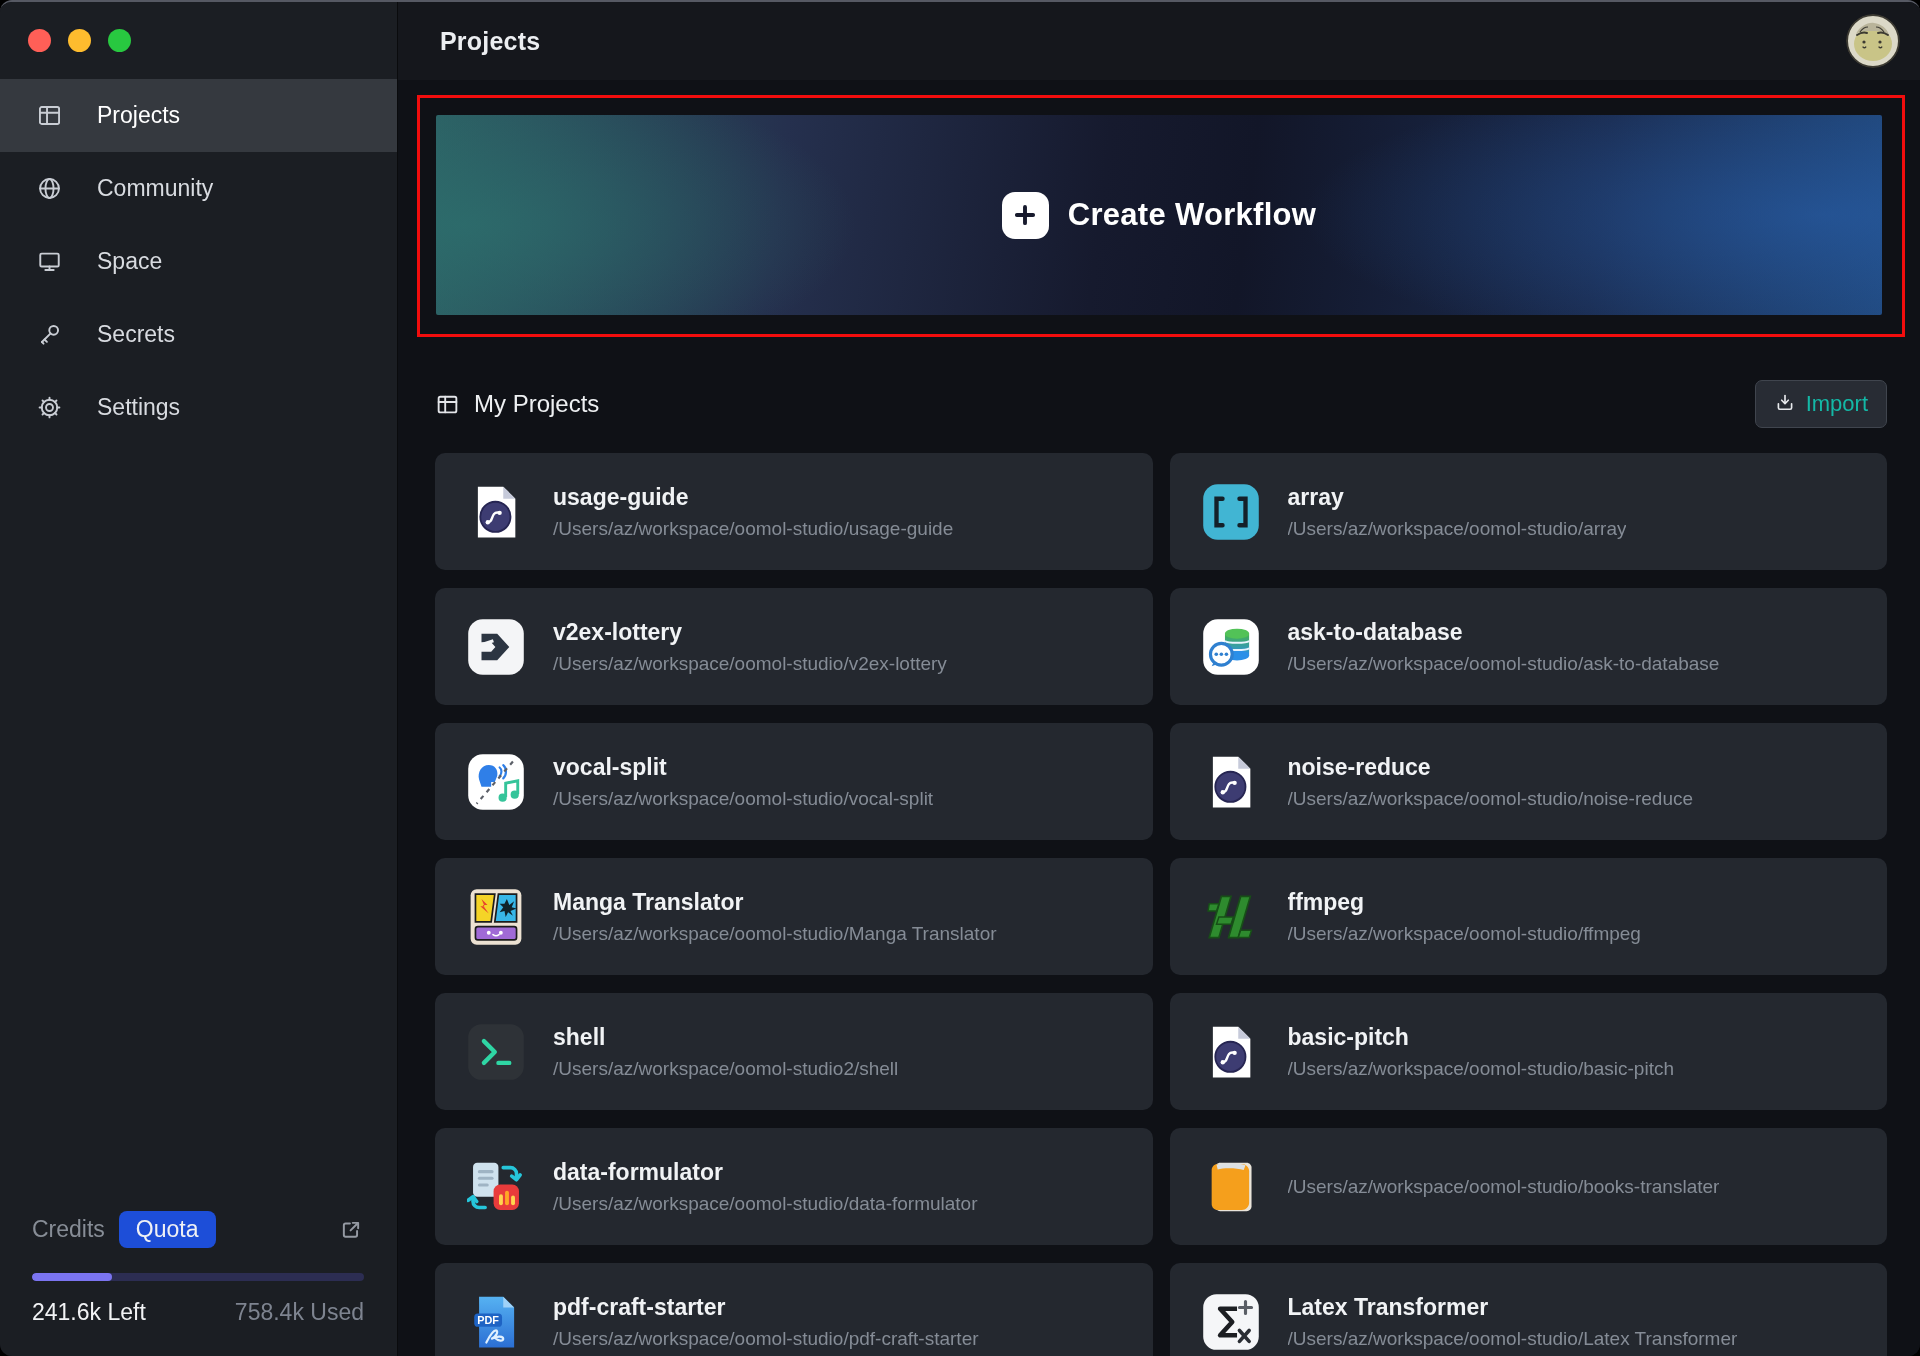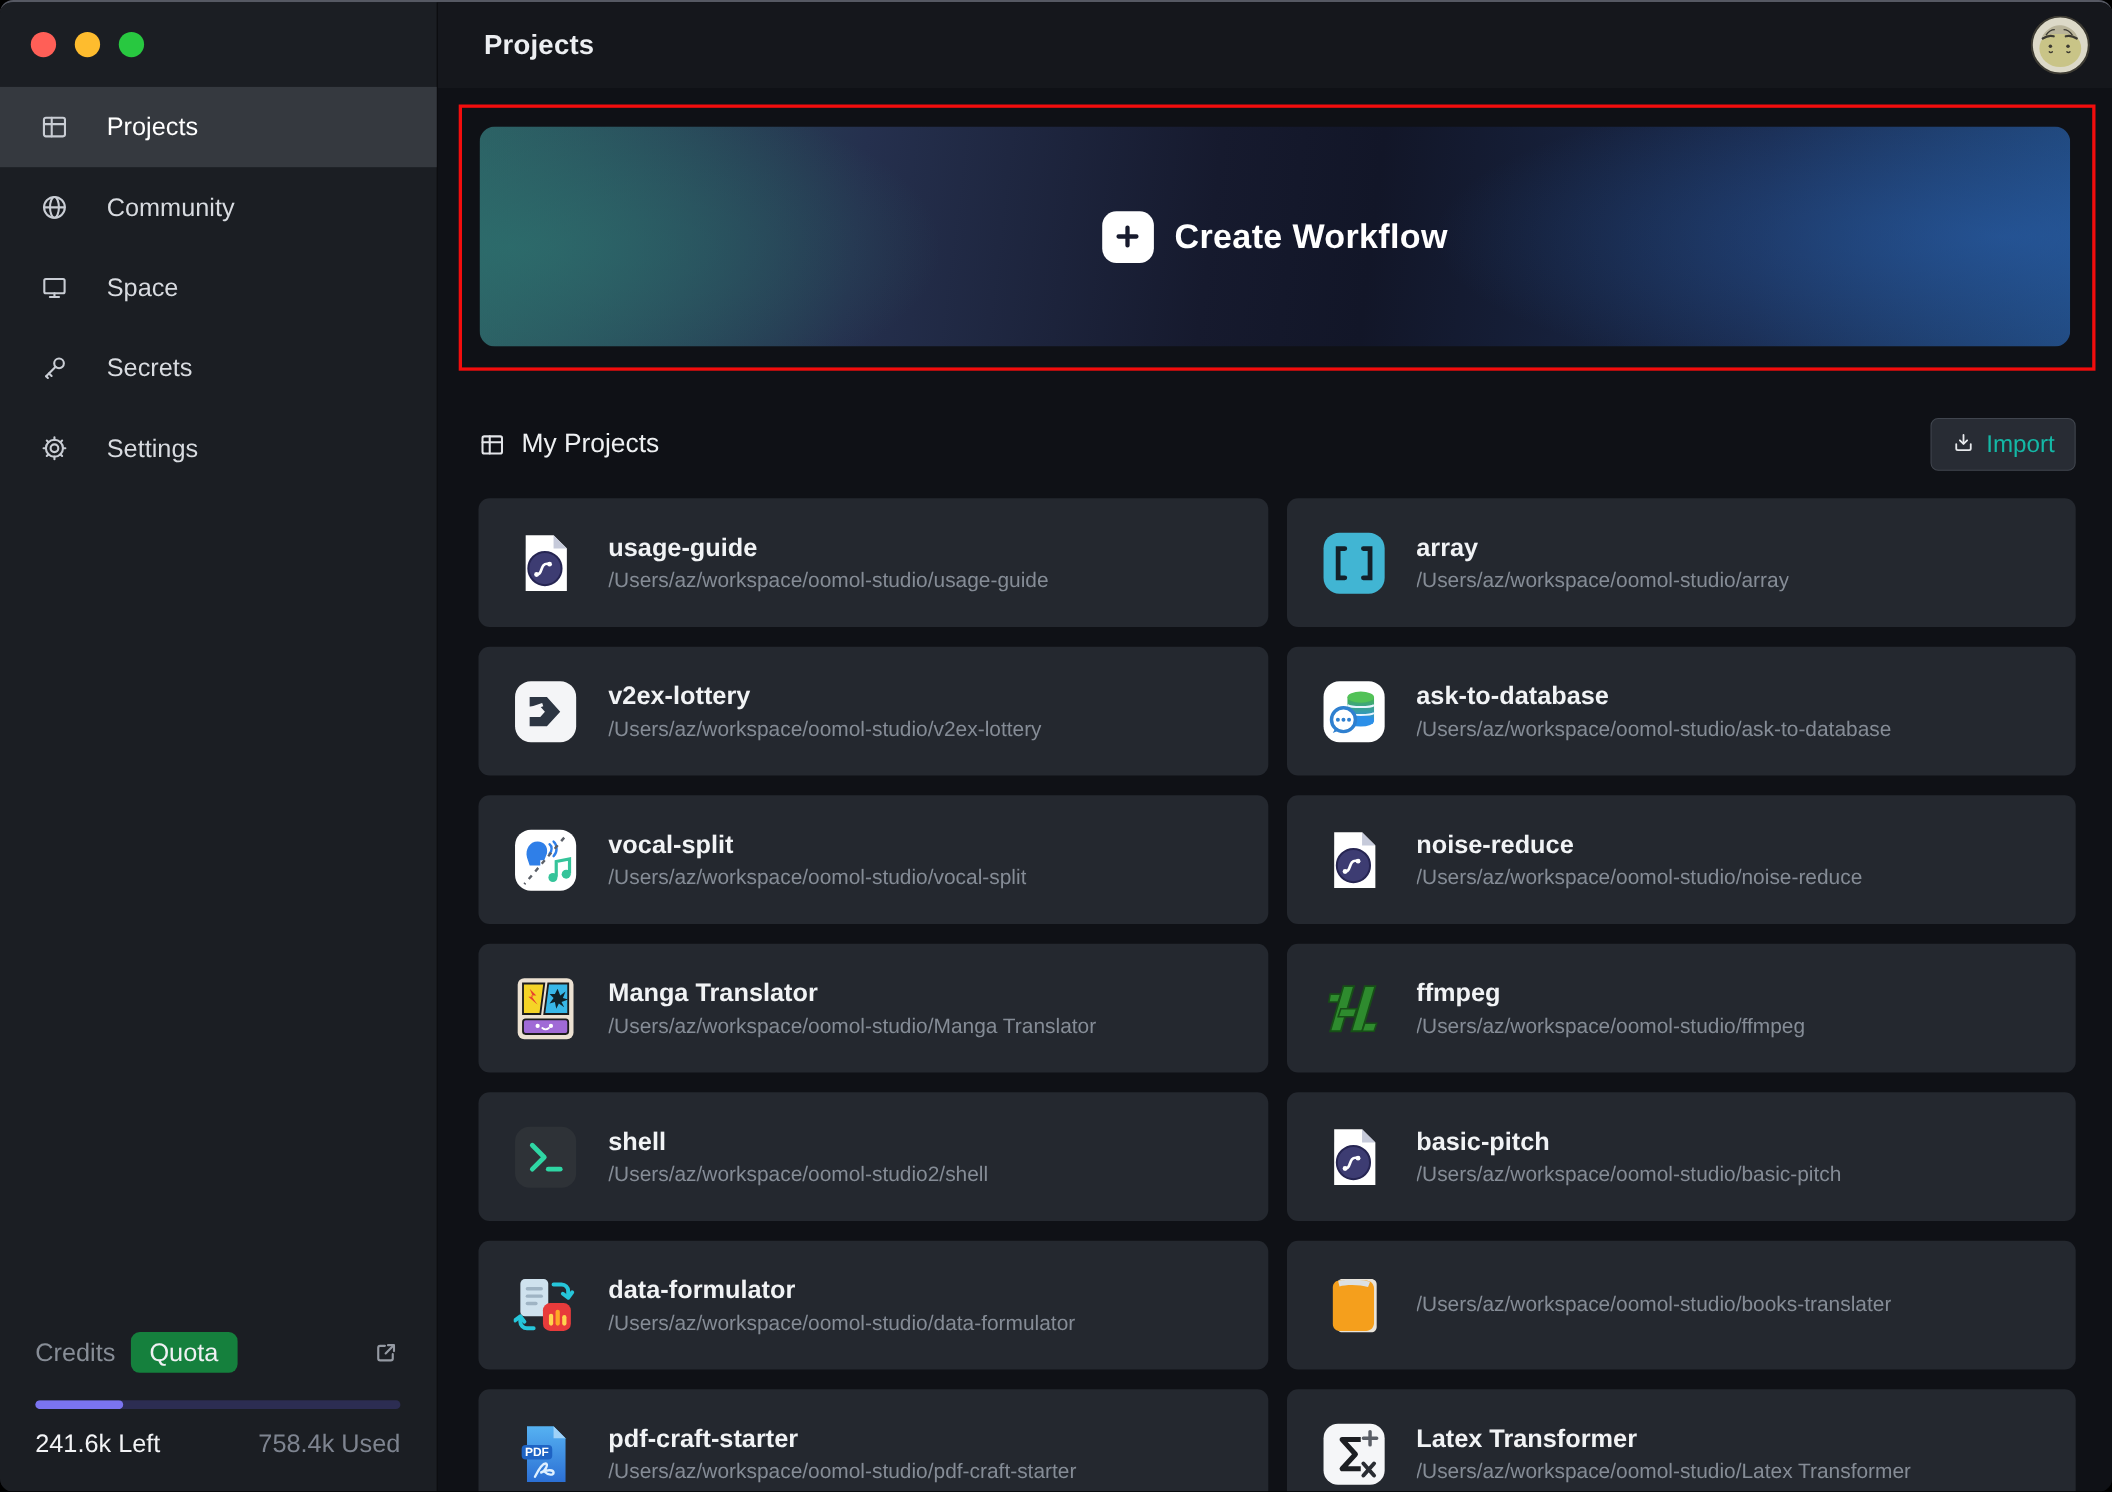--- a/index.html
+++ b/index.html
@@ -20,40 +20,40 @@
   .nav-item{height:73px;display:flex;align-items:center;padding-left:36px;gap:34px;cursor:pointer;}
   .nav-item.active{background:#35393f;}
   .nav-icon{width:27px;height:27px;display:inline-flex;align-items:center;justify-content:center;}
   .nav-icon svg{width:27px;height:27px;stroke:#c9cdd4;fill:none;stroke-width:1.7;stroke-linecap:round;stroke-linejoin:round;}
   .nav-label{font-size:23px;color:#d8dbe0;}
   .nav-item.active .nav-label{color:#ffffff;}
   
   .credits{margin-top:auto;padding:0 33px 30px 32px;}
   .credits-top{display:flex;align-items:center;}
   .credits-label{font-size:23px;color:#878d96;cursor:pointer;}
-  .quota-badge{margin-left:14px;font-size:23px;color:#f0f1f4;background:#15803d;border-radius:8px;
+  .quota-badge{margin-left:14px;font-size:23px;color:#f0f1f4;background:#1d4ed8;border-radius:8px;
     padding:5px 17px;cursor:pointer;}
   .ext{margin-left:auto;width:26px;height:26px;cursor:pointer;}
   .ext svg{width:26px;height:26px;stroke:#959aa3;fill:none;stroke-width:1.8;stroke-linecap:round;stroke-linejoin:round;}
   .progress{margin-top:25px;height:8px;border-radius:4px;background:#2c2d52;overflow:hidden;}
   .progress .fill{height:100%;border-radius:4px;}
   .credits-nums{margin-top:18px;display:flex;justify-content:space-between;align-items:baseline;}
   .left-num{font-size:23px;color:#f2f3f5;}
   .used-num{font-size:23px;color:#7e8490;}
   
   .main{flex:1;display:flex;flex-direction:column;background:#0f1116;min-width:0;}
   header{height:78px;flex:0 0 78px;background:#15171c;display:flex;align-items:center;
     padding:0 20px 0 42px;}
   header h1{margin:0;font-size:25px;font-weight:700;color:#eceef1;letter-spacing:.2px;}
   .avatar{margin-left:auto;width:54px;height:54px;border-radius:50%;overflow:hidden;cursor:pointer;}
   .avatar svg{width:54px;height:54px;display:block;}
   .content{flex:1;overflow:hidden;}
   
   .annotation{margin:15px 15px 0 19px;border:3px solid #f20d0d;padding:17px 20px 19px 16px;}
-  .banner{height:200px;border-radius:14px;cursor:pointer;
+  .banner{height:200px;border-radius:2px;cursor:pointer;
     background:
       radial-gradient(60% 120% at 96% 50%, rgba(41,98,176,.55) 0%, rgba(41,98,176,0) 60%),
       radial-gradient(45% 130% at 2% 55%, rgba(45,112,110,.75) 0%, rgba(45,112,110,0) 60%),
       linear-gradient(97deg,#2c5f63 0%,#25304e 24%,#161a2e 46%,#121628 56%,#1a2a4d 80%,#20477a 100%);
     display:flex;align-items:center;justify-content:center;gap:19px;}
   .plusbox{width:47px;height:47px;border-radius:13px;background:#ffffff;display:flex;
     align-items:center;justify-content:center;}
   .plusbox svg{width:26px;height:26px;stroke:#171a2d;stroke-width:3.6;stroke-linecap:round;fill:none;}
   .banner-label{font-size:31px;font-weight:700;color:#ffffff;letter-spacing:.3px;}
   

